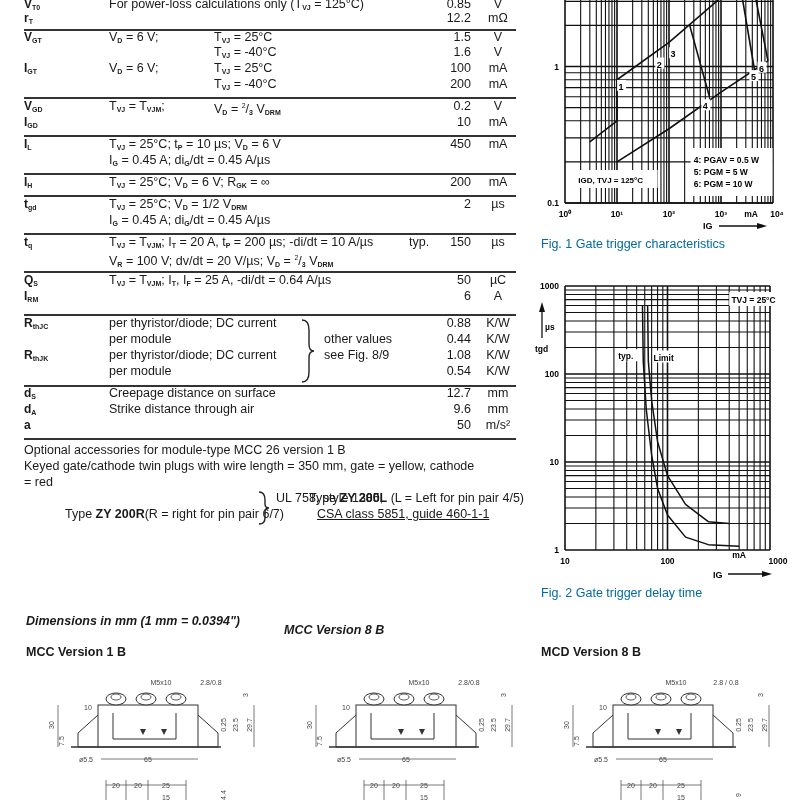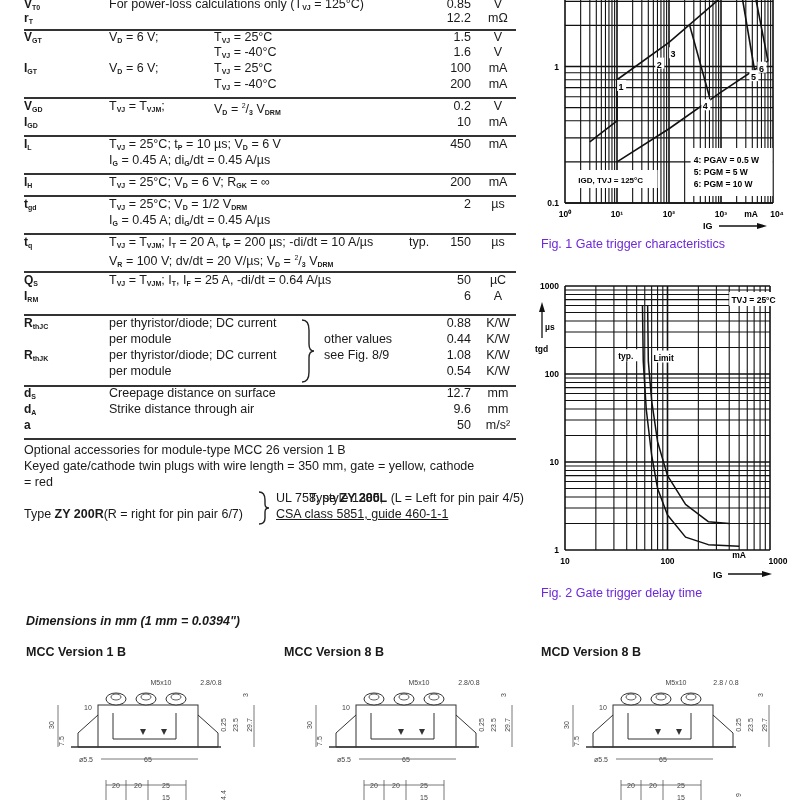--- a/index.html
+++ b/index.html
@@ -8,21 +8,21 @@
   .abs { position: absolute; }
   .row { position: absolute; left: 24px; width: 492px; height: 16px; line-height: 16px; white-space: nowrap; }
   .sym { position: absolute; left: 0; font-weight: bold; font-size: 12px; }
   .sym sub, .cond sub { font-size: 7px; font-weight: bold; vertical-align: -2px; }
   .c1 { position: absolute; left: 85px; }
   .c2 { position: absolute; left: 190px; }
   .typ { position: absolute; left: 385px; }
   .val { position: absolute; right: 45px; text-align: right; }
   .unit { position: absolute; right: 0; width: 36px; text-align: center; }
   .hr { position: absolute; left: 24px; width: 492px; height: 2px; background: #333; }
-  .caption { position: absolute; font-size: 12.5px; color: #6d28d9; }
+  .caption { position: absolute; font-size: 12.5px; color: #0369a1; }
   svg text { font-family: "Liberation Sans", sans-serif; }
   .heading { position:absolute; font-weight:bold; font-size: 12.5px; }
 </style>
 </head>
 <body>
 
 <div id="table">
     <div class="hr" style="top: 29px;"></div>
     <div class="hr" style="top: 97px;"></div>
     <div class="hr" style="top: 135px;"></div>
@@ -172,21 +172,21 @@
   </div>
 
 <div class="abs" style="left:24px; top:442px; width:500px; line-height:16px;">
   <div>Optional accessories for module-type MCC 26 version 1 B</div>
   <div>Keyed gate/cathode twin plugs with wire length = 350 mm, gate = yellow, cathode</div>
   <div>= red</div>
   <div style="position:relative; height:16px;text-align:right;">
     <span>Type </span><b>ZY 200L</b><span> (L = Left for pin pair 4/5)</span>
     <span style="position:absolute; left:252px;">UL 758, style 1385,</span>
   </div>
-  <div style="position:relative; height:16px;">
+  <div style="position:relative; height:16px;margin-left:41px;">
     <span>Type </span><b>ZY 200R</b><span>(R = right for pin pair 6/7)</span>
     <span style="position:absolute; left:252px;text-decoration:underline;">CSA class 5851, guide 460-1-1</span>
   </div>
   <svg style="position:absolute; left:233px; top:48px;" width="14" height="36">
     <path d="M2 2 Q8 2 8 10 L8 14 Q8 18 12 18 Q8 18 8 22 L8 28 Q8 34 2 34" fill="none" stroke="#222" stroke-width="1.4"></path>
   </svg>
 </div>
 
 <svg id="fig1" class="abs" style="left:535px; top:0;" width="265" height="230">
     <line x1="30" y1="0" x2="30" y2="203" stroke="#111" stroke-width="1.6"></line>
@@ -386,21 +386,21 @@
       <text x="100" y="123" font-size="7" fill="#444" text-anchor="middle" transform="">20</text>
       <text x="122" y="123" font-size="7" fill="#444" text-anchor="middle" transform="">20</text>
       <text x="150" y="123" font-size="7" fill="#444" text-anchor="middle" transform="">25</text>
       <text x="150" y="135" font-size="7" fill="#444" text-anchor="middle" transform="">15</text>
       <line x1="90" y1="115" x2="90" y2="140" stroke="#555" stroke-width="0.8"></line>
       <line x1="110" y1="115" x2="110" y2="140" stroke="#555" stroke-width="0.8"></line>
       <line x1="132" y1="115" x2="132" y2="140" stroke="#555" stroke-width="0.8"></line>
       <line x1="170" y1="115" x2="170" y2="140" stroke="#555" stroke-width="0.8"></line>
       <text x="210" y="130" font-size="7" fill="#444" text-anchor="middle" transform="rotate(-90 210 130)">4.4</text>
     </svg>
-    <div class="heading" style="left: 284px; top: 645px;">MCC Version 8 B</div>
+    <div class="heading" style="left: 284px; top: 623px; font-style: italic;">MCC Version 8 B</div>
     <svg width="250" height="140" style="position:absolute; left:274px; top:665px;">
       <rect x="82" y="40" width="100" height="42" fill="none" stroke="#333" stroke-width="1"></rect>
       <path d="M82 50 L62 68 L62 82 L82 82" fill="none" stroke="#333" stroke-width="1"></path>
       <path d="M182 50 L202 68 L202 82 L182 82" fill="none" stroke="#333" stroke-width="1"></path>
       <line x1="55" y1="82" x2="205" y2="82" stroke="#333" stroke-width="1.4"></line>
       <ellipse cx="100" cy="34" rx="10" ry="6" fill="#fff" stroke="#333" stroke-width="1"></ellipse>
       <ellipse cx="100" cy="32" rx="5" ry="3" fill="none" stroke="#333" stroke-width="0.8"></ellipse>
       <ellipse cx="130" cy="34" rx="10" ry="6" fill="#fff" stroke="#333" stroke-width="1"></ellipse>
       <ellipse cx="130" cy="32" rx="5" ry="3" fill="none" stroke="#333" stroke-width="0.8"></ellipse>
       <ellipse cx="160" cy="34" rx="10" ry="6" fill="#fff" stroke="#333" stroke-width="1"></ellipse>

